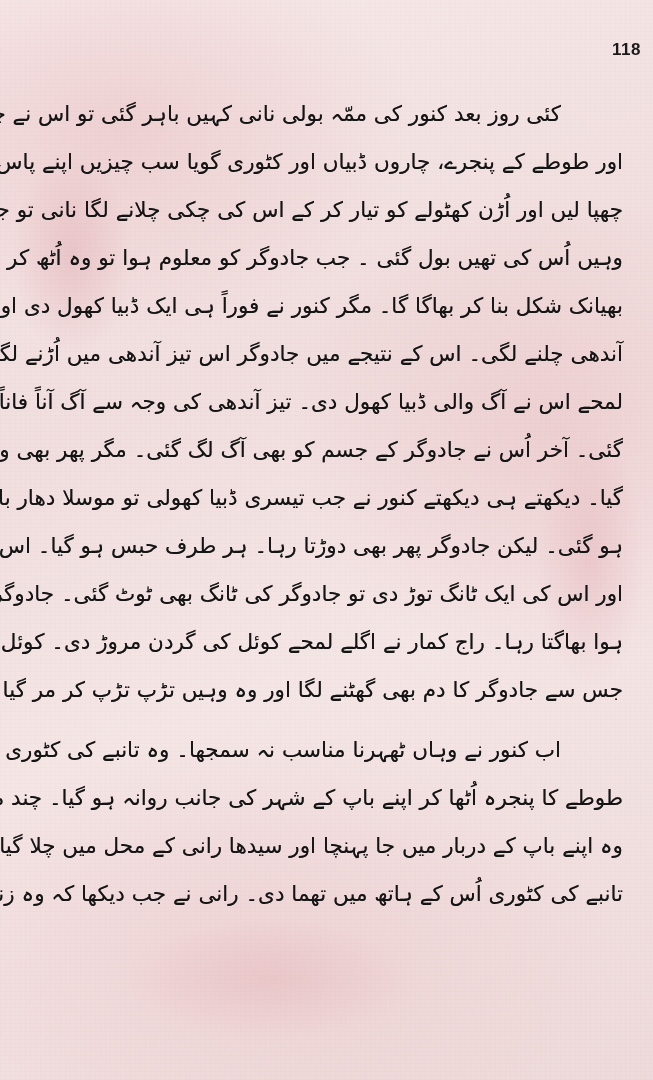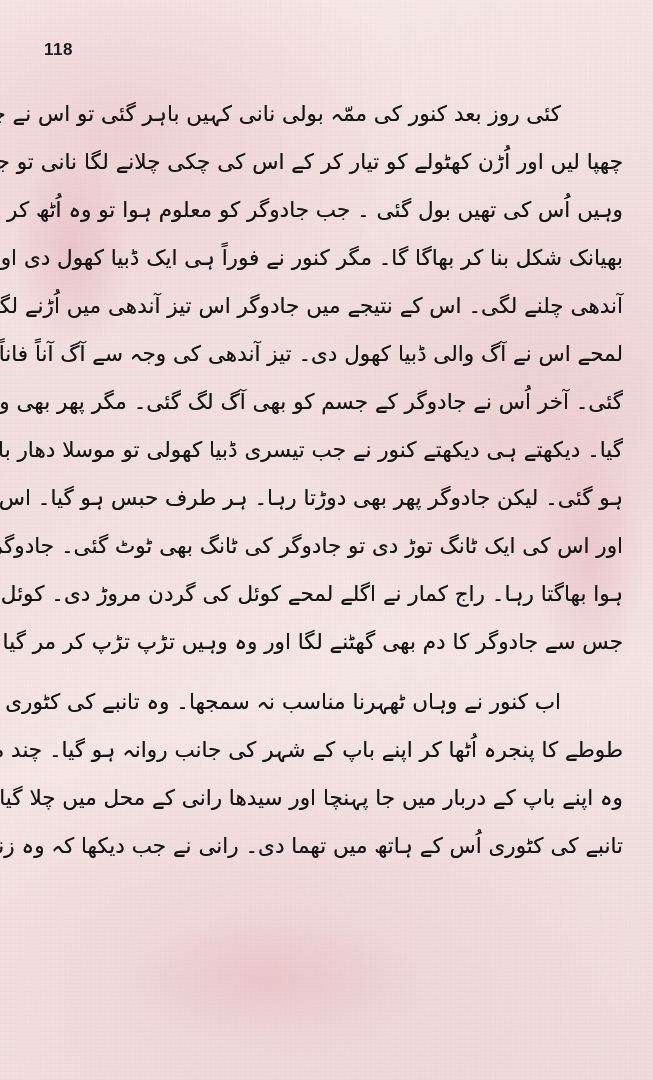--- a/index.html
+++ b/index.html
@@ -30,22 +30,22 @@
     pointer-events: none;
     background-image:
       repeating-linear-gradient(0deg, rgba(200,150,155,0.05) 0px, rgba(200,150,155,0.05) 1px, rgba(255,255,255,0) 1px, rgba(255,255,255,0) 4px),
       repeating-linear-gradient(90deg, rgba(205,155,160,0.04) 0px, rgba(205,155,160,0.04) 1px, rgba(255,255,255,0) 1px, rgba(255,255,255,0) 5px);
     opacity: 0.8;
   }
   .page-number {
     position: absolute;
     top: 40px;
     left: 0;
-    right: 0;
-    text-align: left;
+    right: 12px;
+    text-align: right;
     font-family: "Liberation Sans", sans-serif;
     font-size: 17px;
     font-weight: bold;
     color: #1b1b1b;
     letter-spacing: 0.5px;
     padding-left: 44px;
   }
   .body-text {
     position: absolute;
     top: 90px;
@@ -90,20 +90,21 @@
 <div class="page">
   <div class="grain"></div>
   <div class="smudge s1"></div>
   <div class="smudge s2"></div>
   <div class="smudge s3"></div>
 
   <div class="page-number">118</div>
 
   <div class="body-text">
     <span class="line indent">کئی روز بعد کنور کی ممّہ بولی نانی کہیں باہر گئی تو اس نے چھکے سے کوئل</span>
+    <span class="line">اور طوطے کے پنجرے، چاروں ڈبیاں اور کٹوری گویا سب چیزیں اپنے پاس</span>
     <span class="line">چھپا لیں اور اُڑن کھٹولے کو تیار کر کے اس کی چکی چلانے لگا نانی تو جہاں تھی</span>
     <span class="line">وہیں اُس کی تھیں بول گئی ۔ جب جادوگر کو معلوم ہوا تو وہ اُٹھ کر چیختا چلاتا اور</span>
     <span class="line">بھیانک شکل بنا کر بھاگا گا۔ مگر کنور نے فوراً ہی ایک ڈبیا کھول دی اور زور سے</span>
     <span class="line">آندھی چلنے لگی۔ اس کے نتیجے میں جادوگر اس تیز آندھی میں اُڑنے لگا۔ دوسرے</span>
     <span class="line">لمحے اس نے آگ والی ڈبیا کھول دی۔ تیز آندھی کی وجہ سے آگ آناً فاناً پھیل</span>
     <span class="line">گئی۔ آخر اُس نے جادوگر کے جسم کو بھی آگ لگ گئی۔ مگر پھر بھی وہ بھاگتا چلا</span>
     <span class="line">گیا۔ دیکھتے ہی دیکھتے کنور نے جب تیسری ڈبیا کھولی تو موسلا دھار بارش شروع</span>
     <span class="line">ہو گئی۔ لیکن جادوگر پھر بھی دوڑتا رہا۔ ہر طرف حبس ہو گیا۔ اس نے کوئی گڑھا</span>
     <span class="line">اور اس کی ایک ٹانگ توڑ دی تو جادوگر کی ٹانگ بھی ٹوٹ گئی۔ جادوگر لنگڑاتا</span>
     <span class="line">ہوا بھاگتا رہا۔ راج کمار نے اگلے لمحے کوئل کی گردن مروڑ دی۔ کوئل تڑپنے لگی</span>

